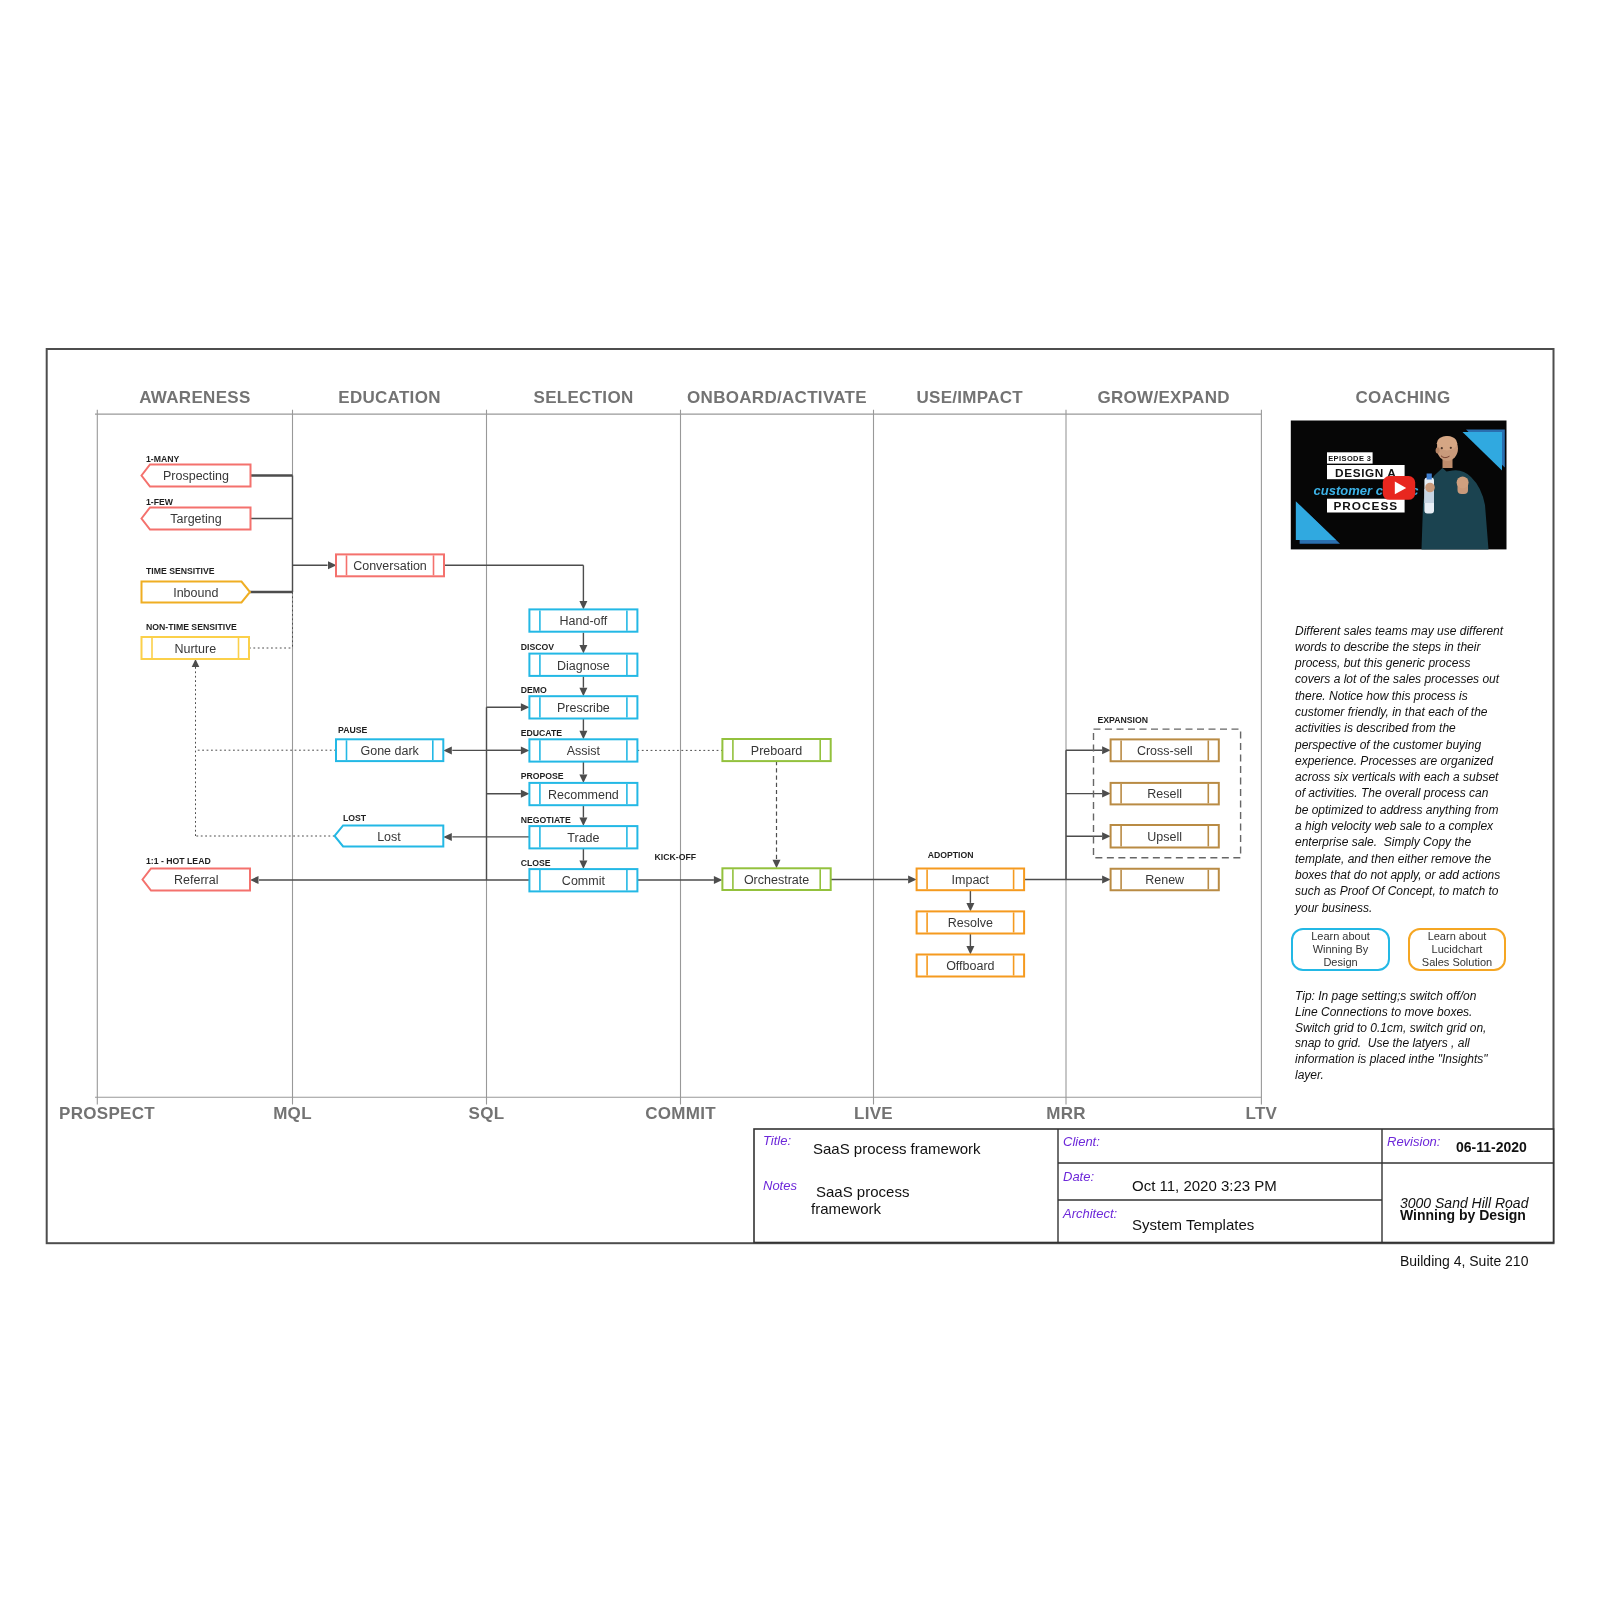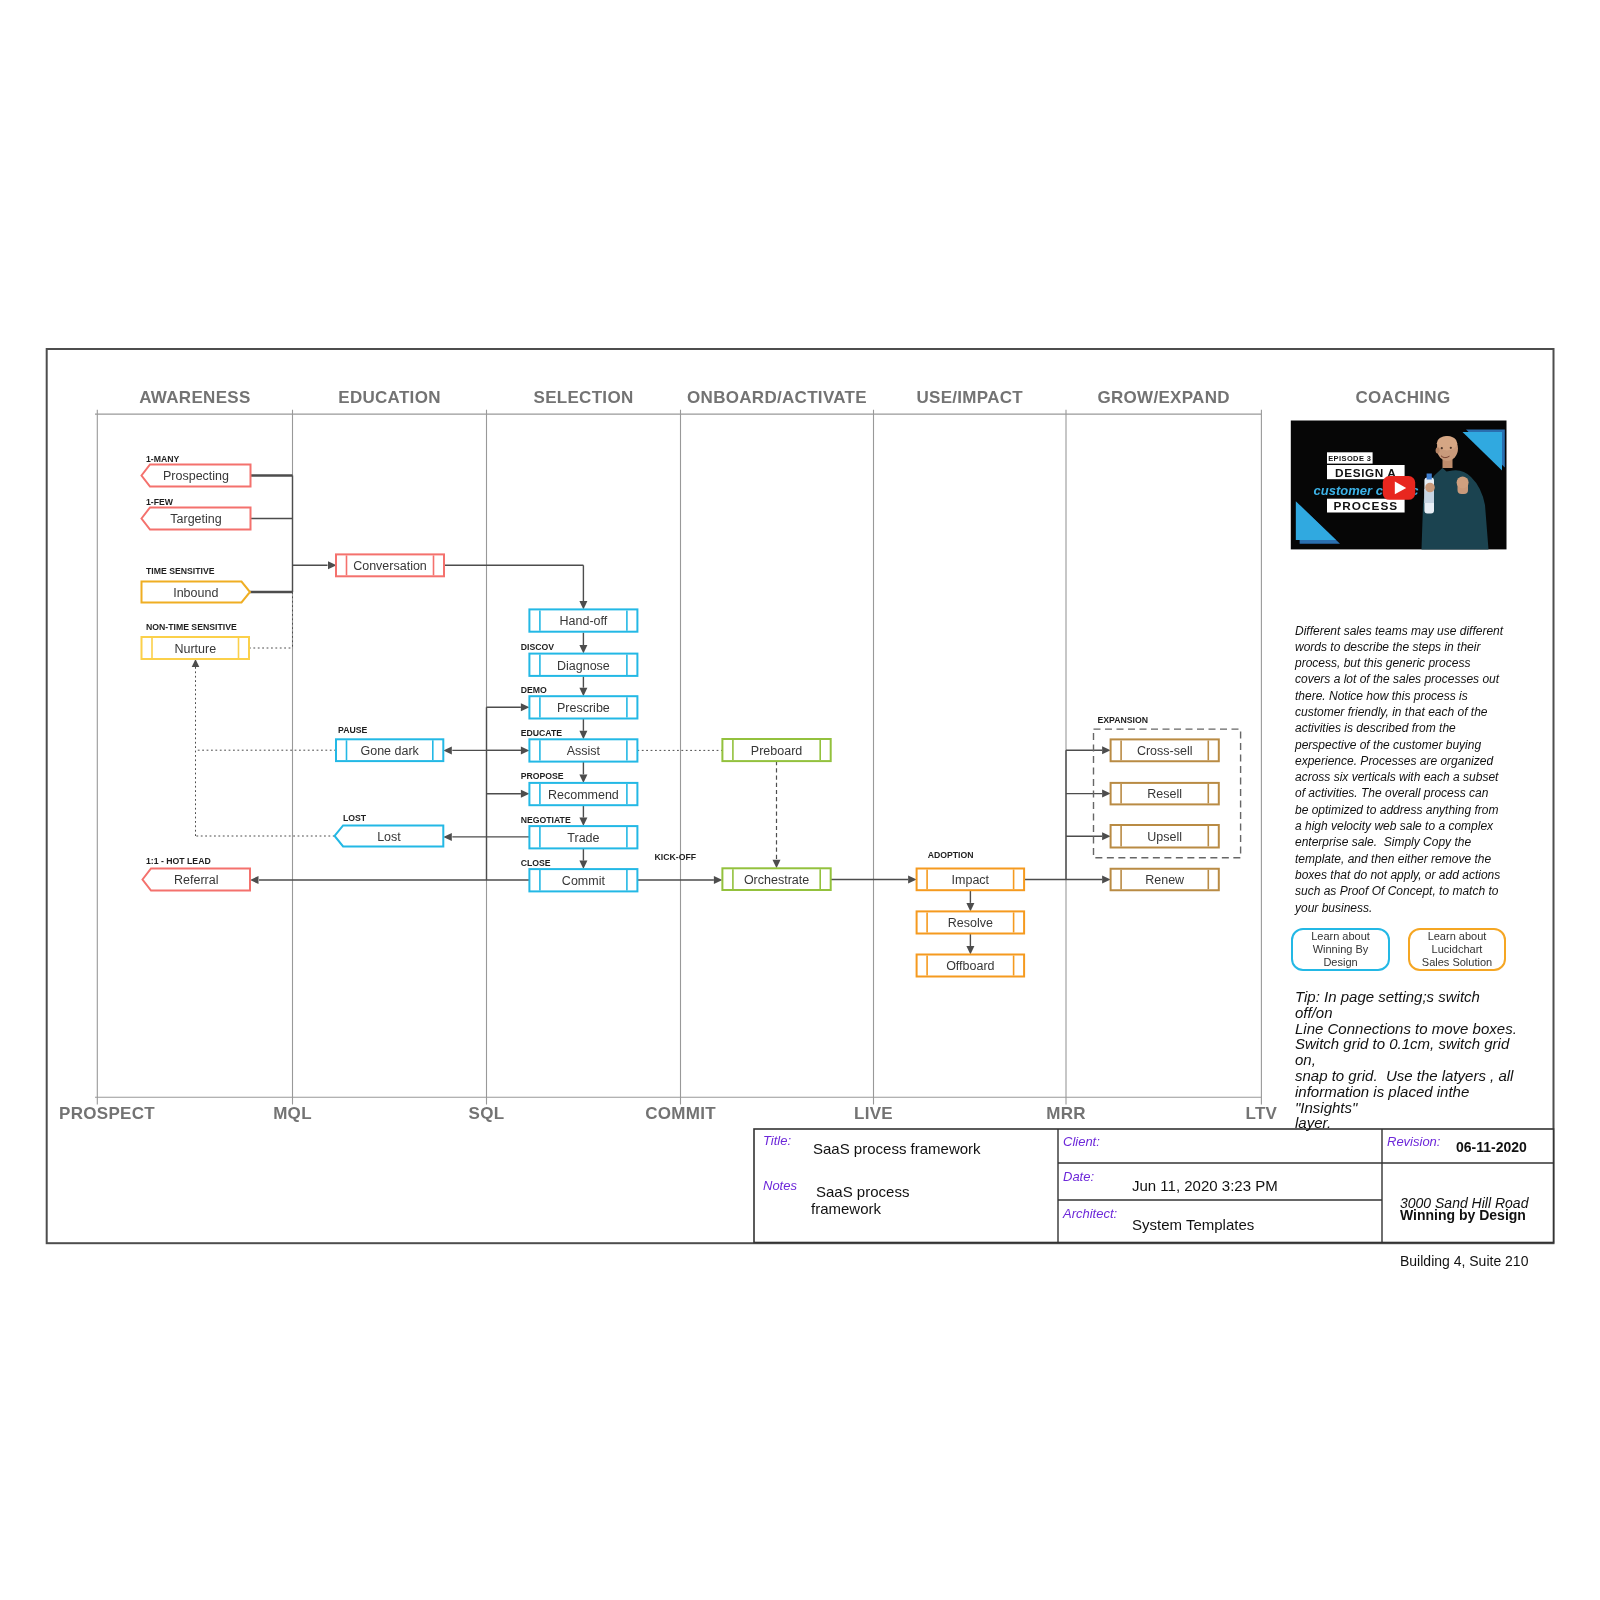--- a/index.html
+++ b/index.html
@@ -1,21 +1,21 @@
 <!DOCTYPE html>
 <html><head><meta charset="utf-8">
 <style>
 html,body{margin:0;padding:0;background:#fff;width:1600px;height:1600px;overflow:hidden;}
 *{box-sizing:border-box;font-family:"Liberation Sans",sans-serif;}
 #stage{position:relative;width:1600px;height:1600px;background:#fff;}
 svg{position:absolute;left:0;top:0;}
 svg text{font-family:"Liberation Sans",sans-serif;}
 .abs{position:absolute;}
 .it{font-style:italic;color:#111;font-size:12px;line-height:16.3px;}
-.it2{font-style:italic;color:#111;font-size:15px;line-height:15.8px;}
+.it2{font-style:italic;color:#111;font-size:12px;line-height:15.8px;}
 .btn{position:absolute;border:2px solid;border-radius:12px;font-size:11px;line-height:13px;color:#333;text-align:center;display:flex;align-items:center;justify-content:center;}
 .tb-i{font-style:italic;font-size:13px;color:#6d28d9;}
 .tb-v{font-size:15px;color:#111;}
 </style></head>
 <body>
 <div id="stage">
 <svg width="1600" height="1600" viewBox="0 0 1600 1600">
 <rect x="46.7" y="349" width="1506.8" height="894.2" fill="none" stroke="#4d4d4d" stroke-width="2"></rect>
 <line x1="97.3" y1="409.8" x2="97.3" y2="1104.5" stroke="#999999" stroke-width="1.1"></line>
 <line x1="292.5" y1="409.8" x2="292.5" y2="1104.5" stroke="#999999" stroke-width="1.1"></line>
@@ -240,21 +240,21 @@
 <div class="abs it" style="left:1295px;top:622.5px;width:225px;">Different sales teams may use different<br>words to describe the steps in their<br>process, but this generic process<br>covers a lot of the sales processes out<br>there. Notice how this process is<br>customer friendly, in that each of the<br>activities is described from the<br>perspective of the customer buying<br>experience. Processes are organized<br>across six verticals with each a subset<br>of activities. The overall process can<br>be optimized to address anything from<br>a high velocity web sale to a complex<br>enterprise sale.&nbsp; Simply Copy the<br>template, and then either remove the<br>boxes that do not apply, or add actions<br>such as Proof Of Concept, to match to<br>your business.</div>
 <div class="abs it2" style="left:1295px;top:989px;width:225px;">Tip: In page setting;s switch off/on<br>Line Connections to move boxes.<br>Switch grid to 0.1cm, switch grid on,<br>snap to grid.&nbsp; Use the latyers , all<br>information is placed inthe "Insights"<br>layer.</div>
 <div class="btn" style="left:1291px;top:928px;width:99px;height:43px;border-color:#23b8e5;">Learn about<br>Winning By<br>Design</div>
 <div class="btn" style="left:1408px;top:928px;width:98px;height:43px;border-color:#f5a623;">Learn about<br>Lucidchart<br>Sales Solution</div>
 <div class="abs tb-i" style="left:763px;top:1133px;">Title:</div>
 <div class="abs tb-v" style="left:813px;top:1140px;">SaaS process framework</div>
 <div class="abs tb-i" style="left:763px;top:1178px;">Notes</div>
 <div class="abs tb-v" style="left:816px;top:1183px;">SaaS process<br><span style="position:relative;left:-5px;">framework</span></div>
 <div class="abs tb-i" style="left:1063px;top:1134px;">Client:</div>
 <div class="abs tb-i" style="left:1063px;top:1169px;">Date:</div>
-<div class="abs tb-v" style="left:1132px;top:1177px;">Jun 11, 2020 3:23 PM</div>
+<div class="abs tb-v" style="left:1132px;top:1177px;">Oct 11, 2020 3:23 PM</div>
 <div class="abs tb-i" style="left:1063px;top:1206px;">Architect:</div>
 <div class="abs tb-v" style="left:1132px;top:1216px;">System Templates</div>
 <div class="abs tb-i" style="left:1387px;top:1134px;">Revision:</div>
 <div class="abs tb-v" style="left:1456px;top:1139px;font-weight:bold;font-size:14px;">06-11-2020</div>
 <div class="abs tb-v" style="left:1400px;top:1172px;font-weight:bold;font-size:14px;margin-top:35px;">Winning by Design</div>
 <div class="abs tb-v" style="left:1400px;top:1195px;font-size:14px;font-style:italic;">3000 Sand Hill Road</div>
 <div class="abs tb-v" style="left:1400px;top:1217px;font-size:14px;margin-top:36px;">Building 4, Suite 210</div>
 </div>
 
 </body></html>

